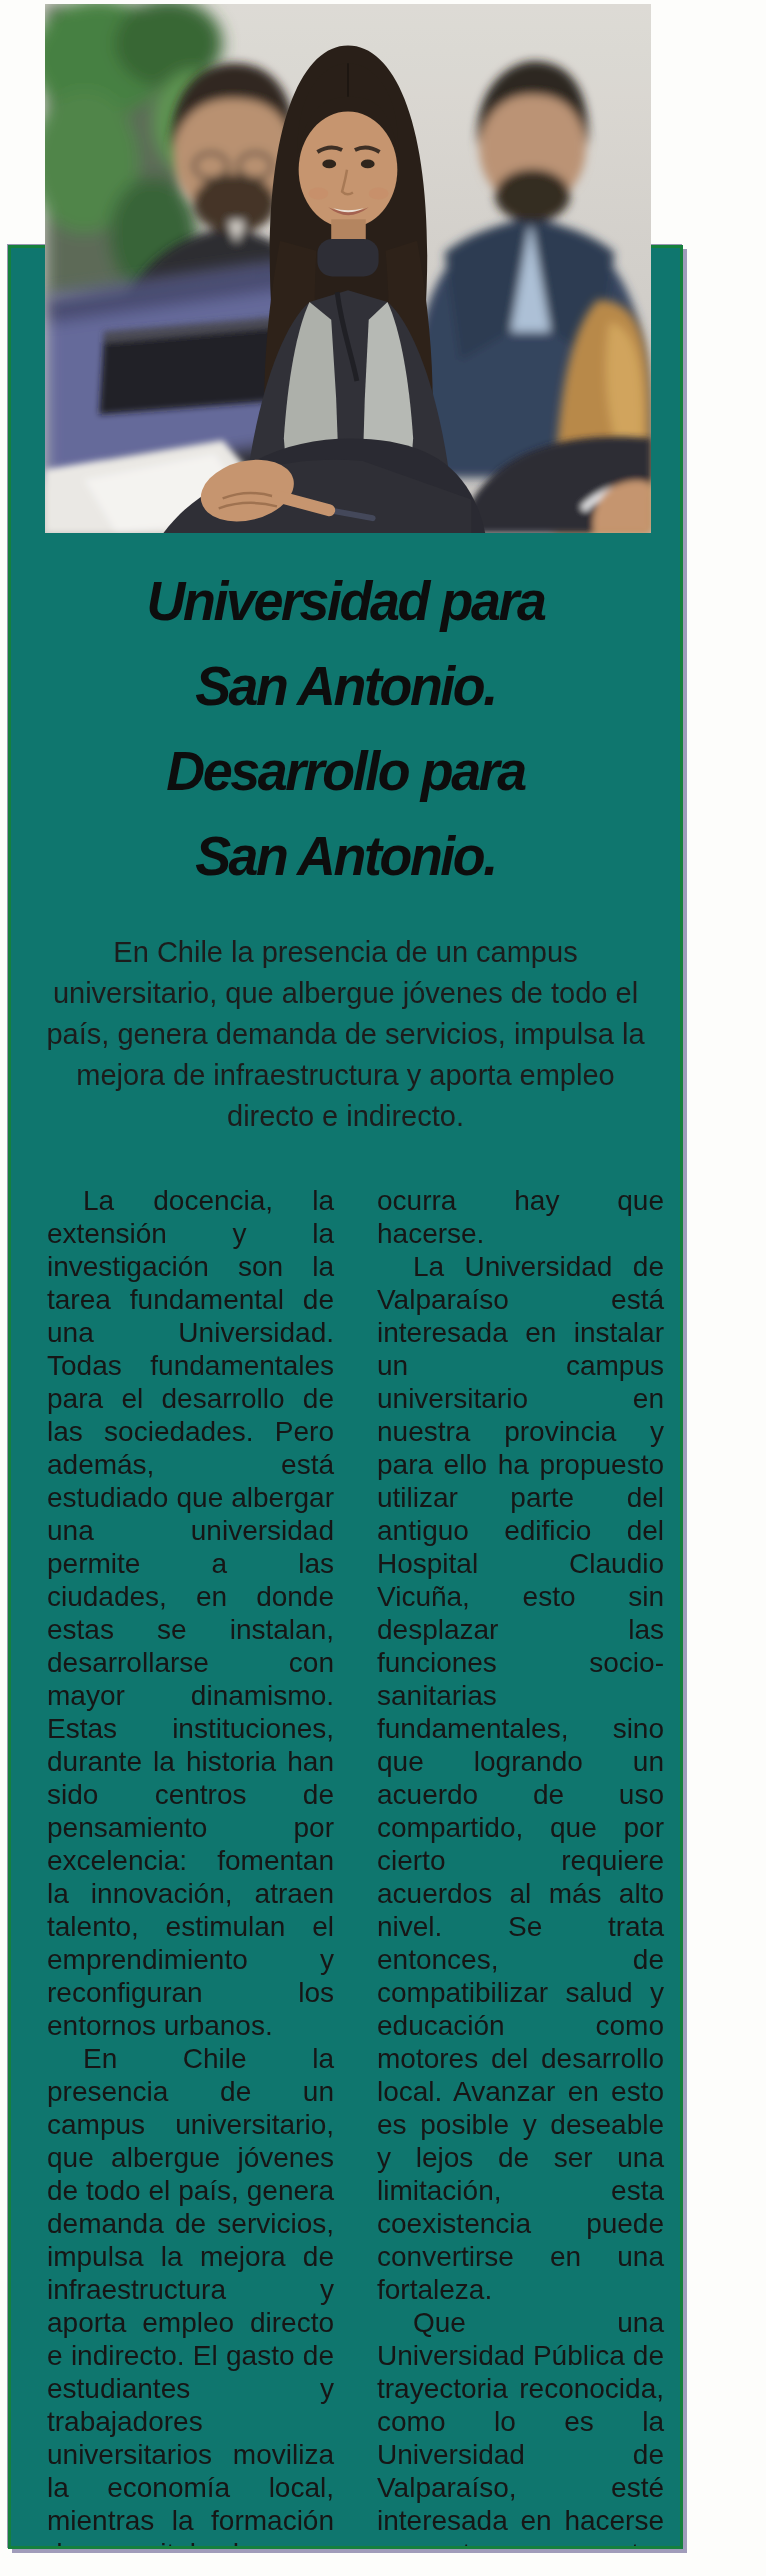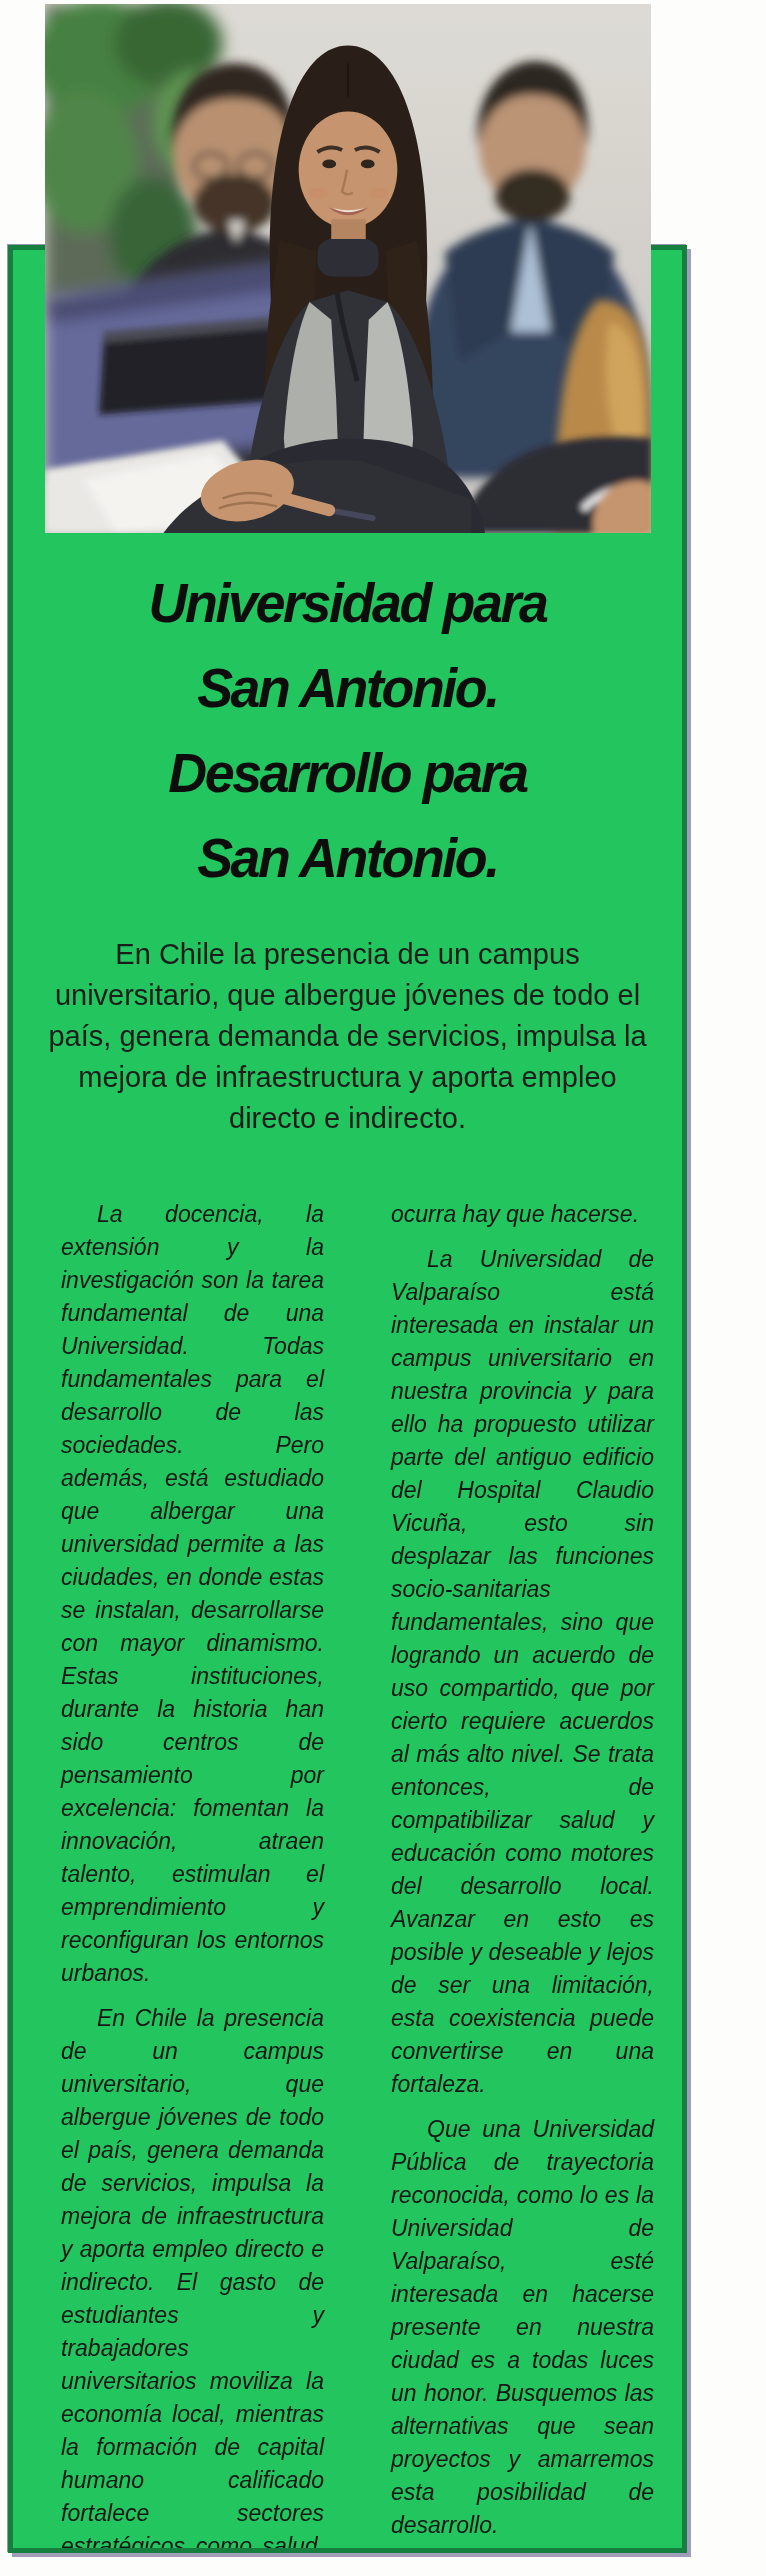--- a/index.html
+++ b/index.html
@@ -2,37 +2,37 @@
 <html lang="es"><head>
 <meta charset="utf-8">
 <style>
   html,body{margin:0;padding:0;background:#ffffff;}
   body{width:766px;height:2576px;position:relative;font-family:"Liberation Sans",sans-serif;color:#141414;}
   .page{position:absolute;inset:0;background:#fdfdfb;overflow:hidden;}
 
   
   .frame{
     position:absolute;left:8px;top:245px;width:669px;height:2298px;
-    background:#22c55e;border:5px solid #15803d;
+    background:#0f766e;border:3px solid #15803d;
     box-shadow:4px 4px 0 #a09cba, -1px -1px 0 #9996b2;
     box-sizing:content-box;
   }
   .frame-content{position:absolute;inset:0;padding-top:310px;overflow:hidden;}
 
   .headline{text-align:center;margin:0 18px;font-style:italic;font-weight:700;
     font-size:56px;line-height:85px;letter-spacing:-2.5px;color:#0d0d0d;}
   .headline-line{white-space:nowrap;transform:scaleX(.96);transform-origin:center;}
 
   .lede{margin:34px 26px 0;text-align:center;font-size:29px;line-height:41px;
     color:#1c1c1c;font-weight:400;}
 
   .columns{display:flex;gap:43px;margin:47px 16px 0 36px;}
   .col{flex:1;min-width:0;}
-  .body-para{margin:12px;font-size:23px;line-height:33px;text-align:justify;
-    text-justify:inter-word;hyphens:auto;-webkit-hyphens:auto;color:#161616;font-style:italic;}
+  .body-para{margin:0;font-size:28px;line-height:33px;text-align:justify;
+    text-justify:inter-word;hyphens:auto;-webkit-hyphens:auto;color:#161616;}
   .body-para.indent{text-indent:36px;}
 
   .signature{margin-top:30px;text-align:right;}
   .sig-name{font-weight:700;font-size:28px;line-height:36px;color:#111;}
   .sig-title{font-weight:400;font-size:25px;line-height:34px;margin-top:20px;color:#1a1a1a;}
 
   
   .photo{position:absolute;left:45px;top:4px;width:606px;height:529px;margin:0;z-index:2;
     background:#cfccc7;overflow:hidden;}
   .photo svg{display:block;}

